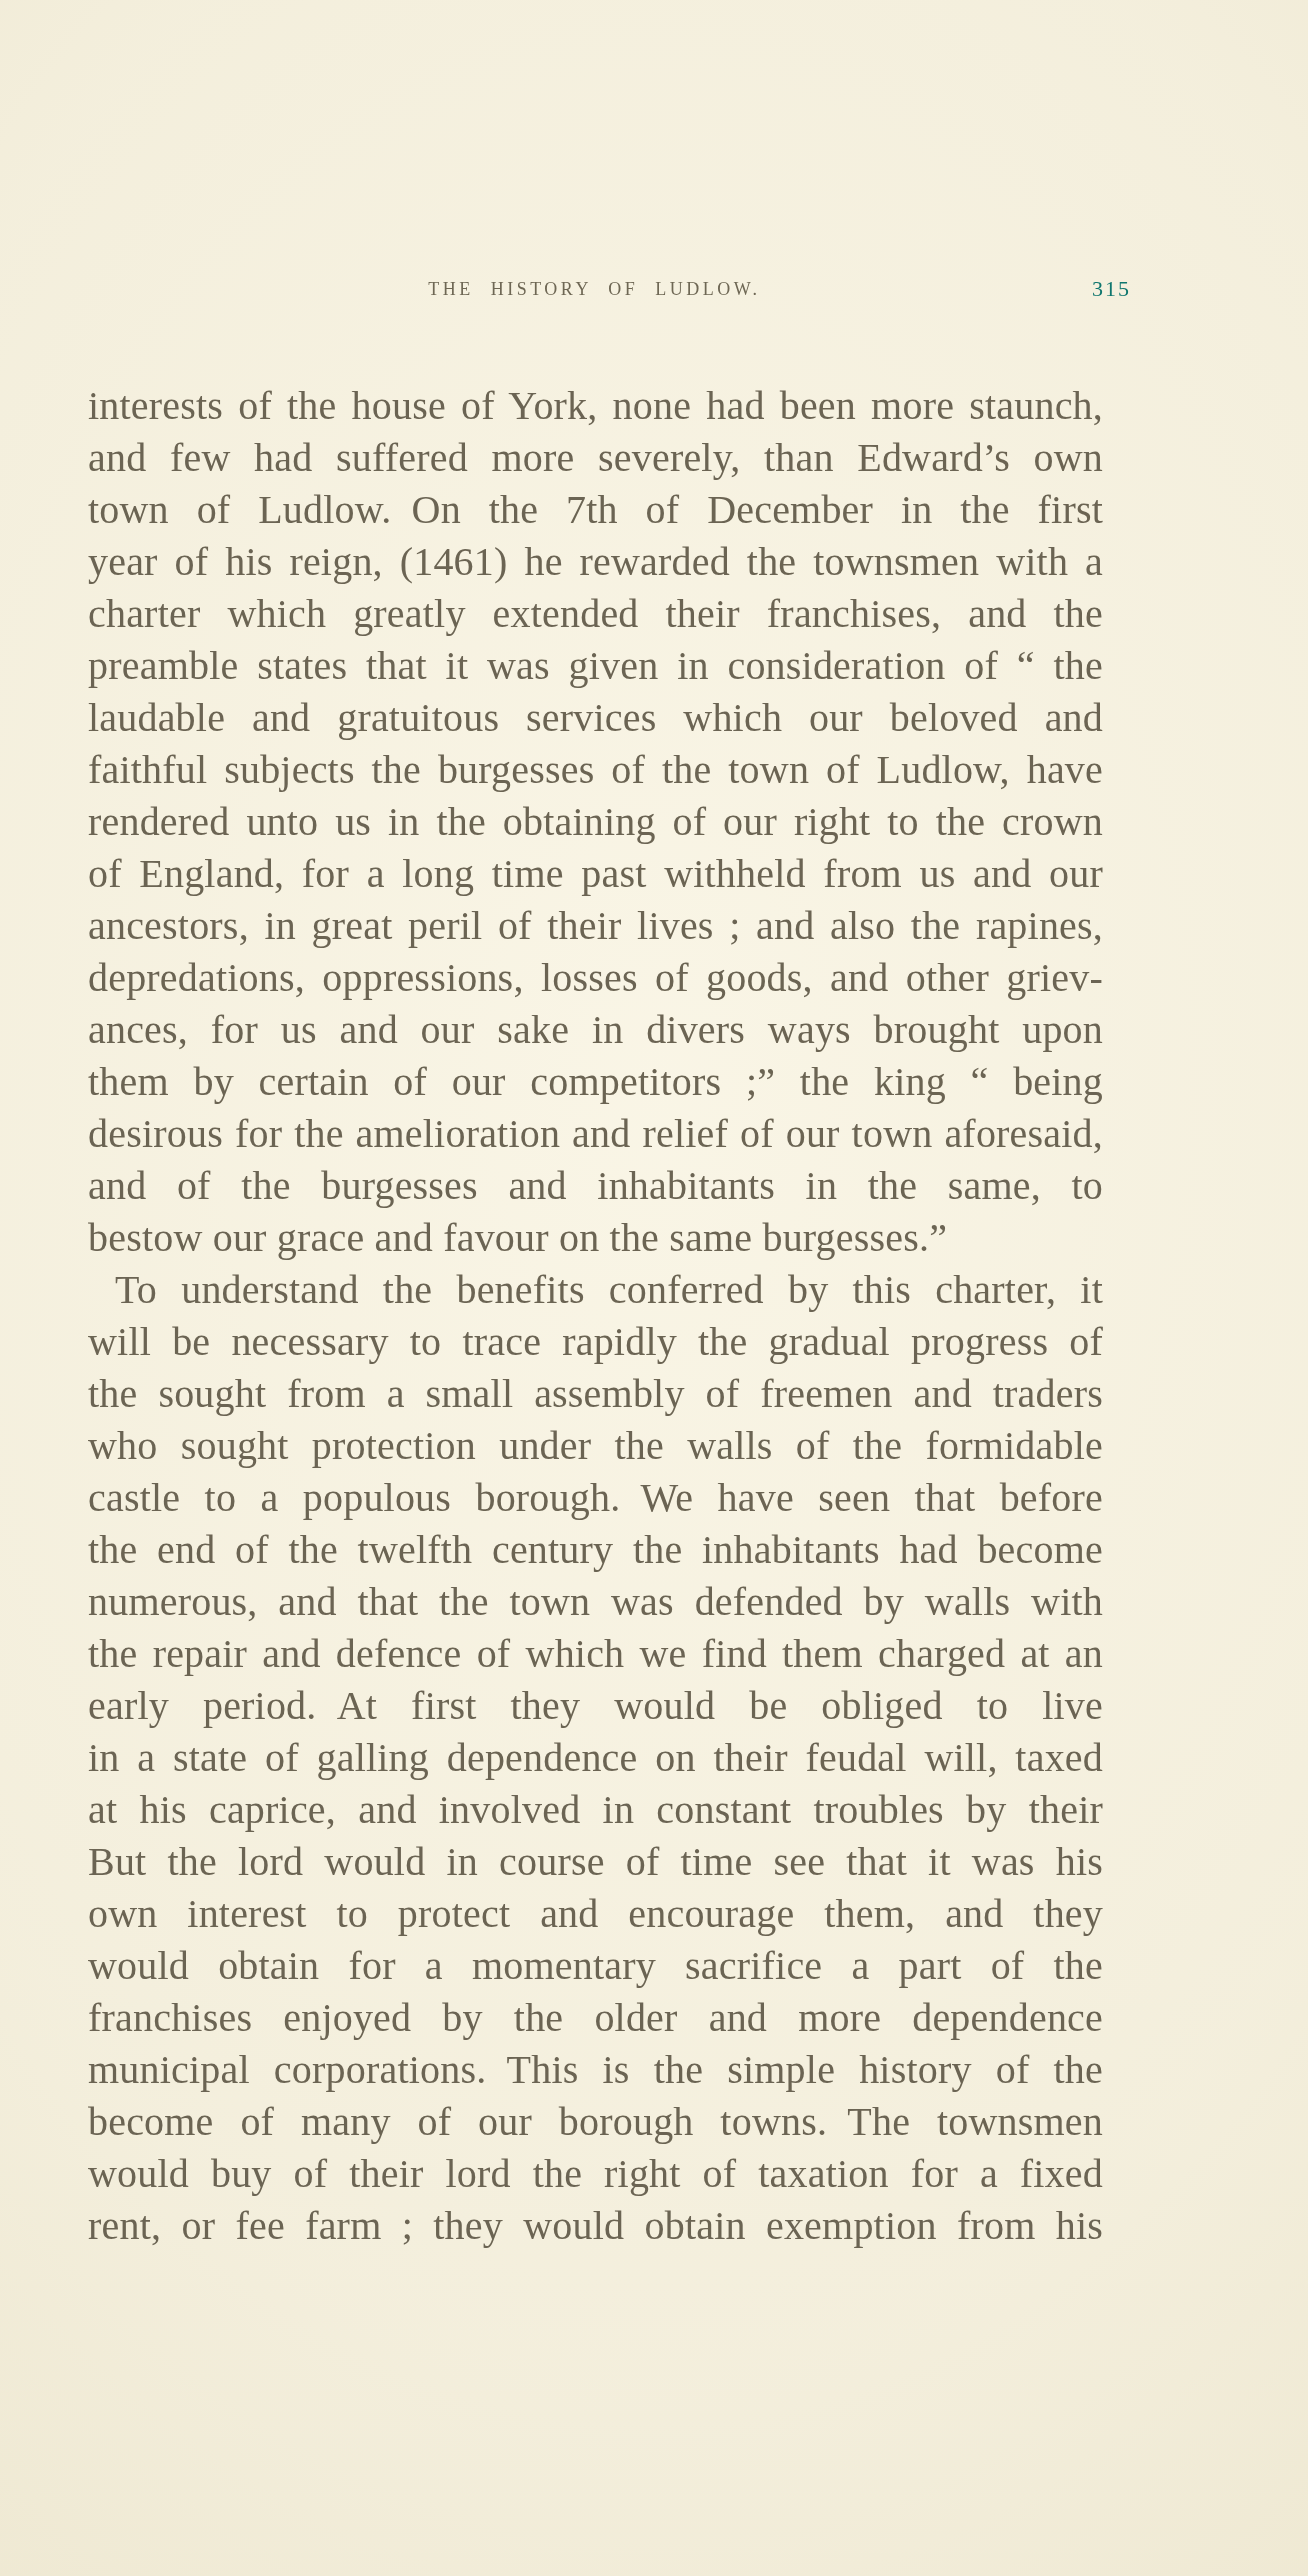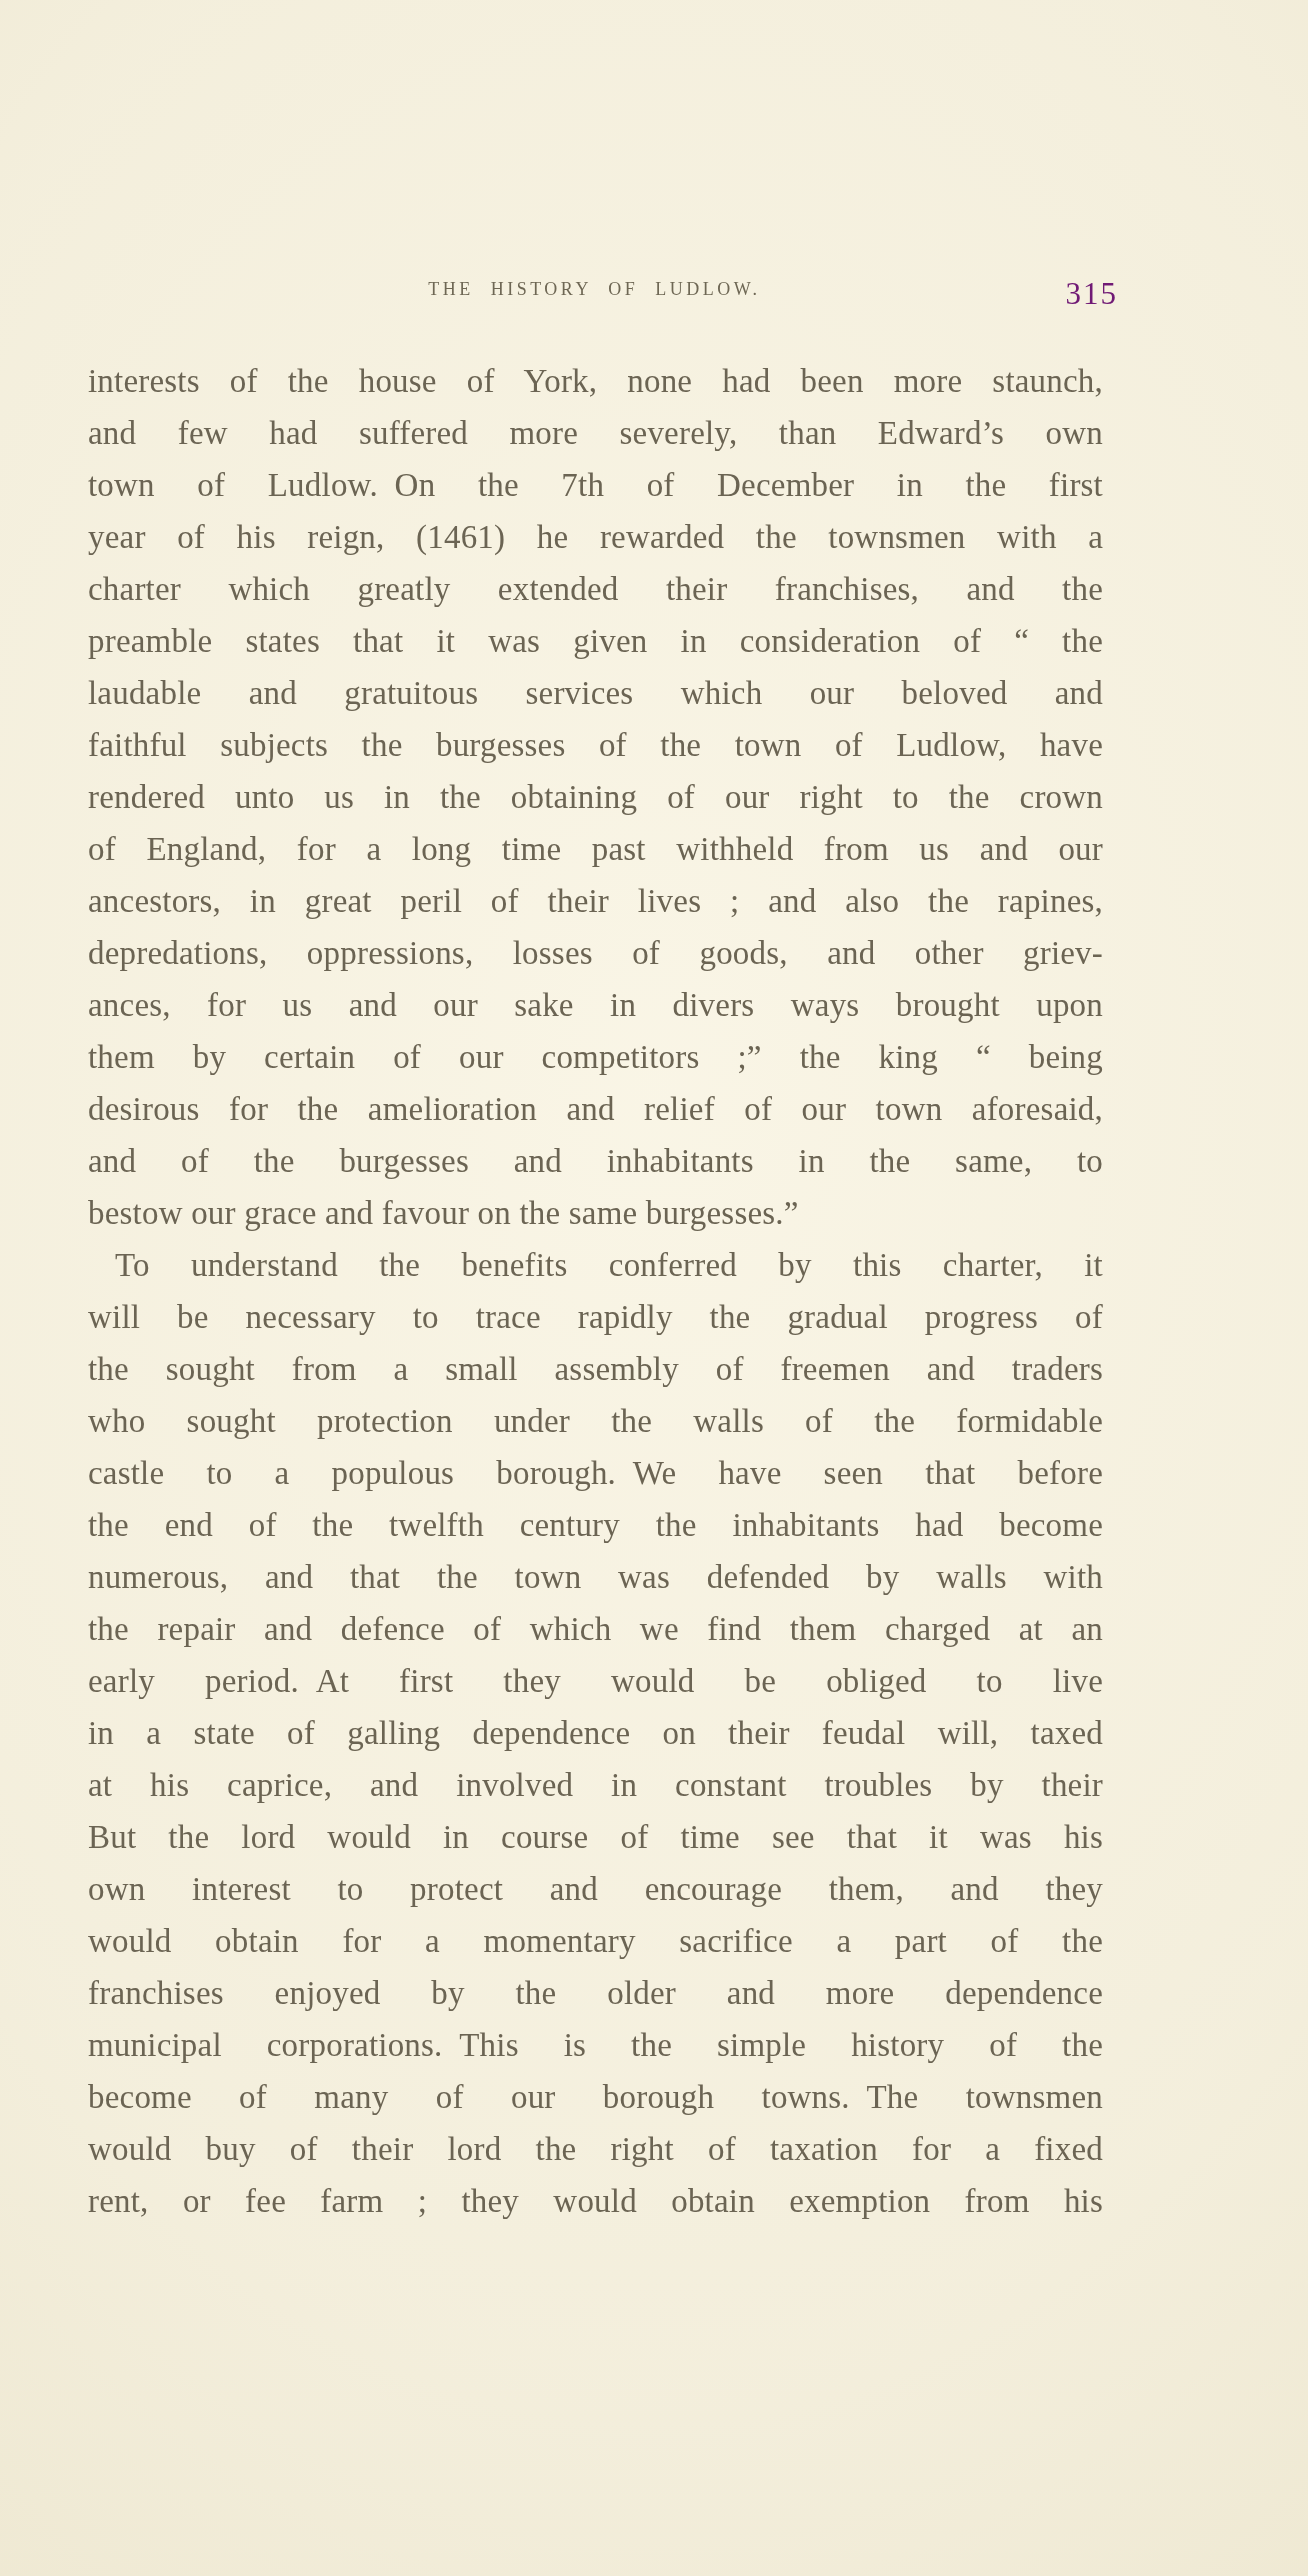--- a/index.html
+++ b/index.html
@@ -37,33 +37,33 @@
     top: 0;
     transform: translateX(-55%);
     font-size: 18px;
     letter-spacing: 3.5px;
     word-spacing: 9px;
     white-space: nowrap;
     color: #6e6754;
   }
   .page-number {
     position: absolute;
-    right: 16px;
+    right: 3px;
     top: -3px;
-    font-size: 31px;
+    font-size: 22px;
     letter-spacing: 2px;
-    color: #701a75;
+    color: #0f766e;
   }
   .page-body {
     position: absolute;
     left: 88px;
-    top: 355px;
+    top: 380px;
     width: 1015px;
     color: #6b6453;
-    font-size: 33px;
+    font-size: 40px;
     line-height: 52px;
     letter-spacing: 0.2px;
   }
   .paragraph {
     margin: 0;
   }
   .text-line {
     text-align: justify;
     text-align-last: justify;
   }

